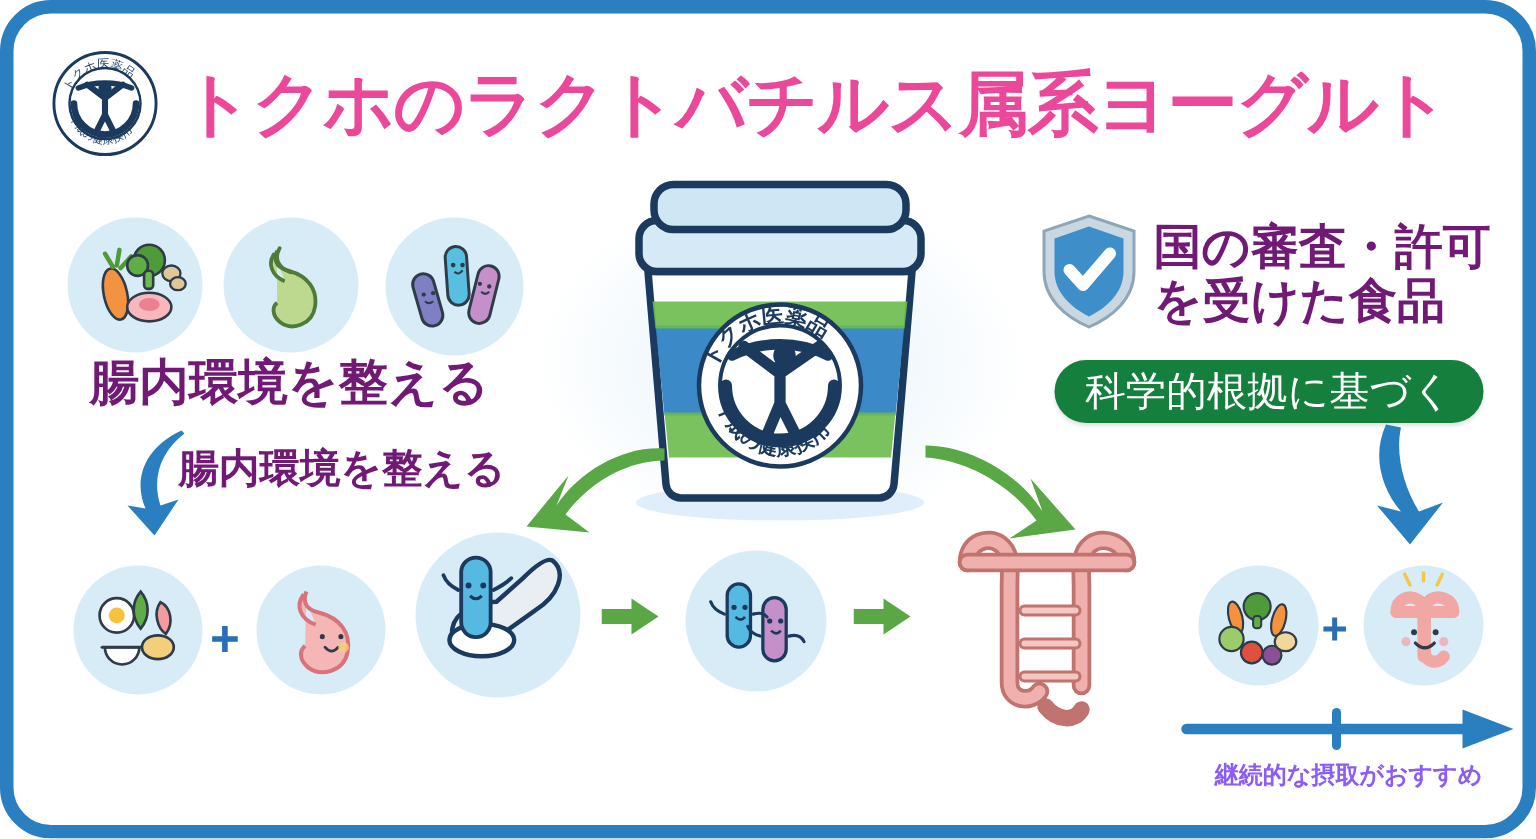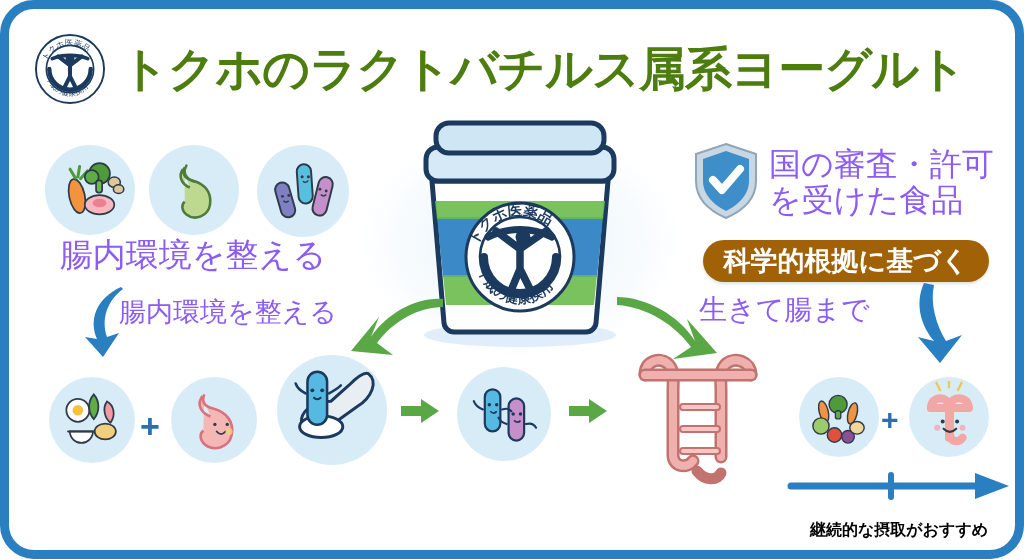--- a/index.html
+++ b/index.html
@@ -16,51 +16,51 @@
     border: 9px solid #2a7fc1;
     border-radius: 34px;
     overflow: hidden;
   }
   .abs { position: absolute; }
 
   
   #title-bar { left: 24px; top: 18px; width: 960px; height: 84px; display: flex; align-items: center; gap: 14px; }
   #seal-small { width: 74px; height: 74px; flex: 0 0 74px; }
   #title-text {
-    font-size: 47px; font-weight: bold; color: #4d7c0f;
+    font-size: 47px; font-weight: bold; color: #ec4899;
     letter-spacing: -1px; white-space: nowrap;
     text-shadow: 0 1px 0 rgba(255,255,255,.6);
   }
 
   
   .bubble {
     border-radius: 50%;
     background: #d8ecf8;
     display: flex; align-items: center; justify-content: center;
   }
 
   
   .jp {
-    color: #8b5cf6; font-weight: normal; line-height: 1.12;
+    color: #701a75; font-weight: bold; line-height: 1.12;
     text-align: center; white-space: pre-line;
   }
   #lbl-left-top   { left: 34px;  top: 228px; width: 300px; font-size: 33px; }
   #lbl-left-arrow { left: 110px; top: 288px; width: 250px; font-size: 27px; text-align: left;}
   #lbl-left-bottom{ left: 30px;  top: 452px; width: 270px; font-size: 32px; }
   #lbl-center-bot { left: 425px; top: 482px; width: 220px; font-size: 19px; text-align: left; }
   #lbl-right-top  { left: 760px; top: 138px; width: 230px; font-size: 32px; text-align: left; }
   #lbl-right-arrow{ left: 690px; top: 285px; width: 210px; font-size: 28px; text-align: left; }
-  #lbl-right-bot  { left: 770px; top: 500px; width: 240px; font-size: 16px; color: #000000; font-weight: bold; margin-top: 12px;}
+  #lbl-right-bot  { left: 770px; top: 500px; width: 240px; font-size: 16px; color: #8b5cf6; font-weight: bold;}
 
   
   #badge-science {
     left: 694px; top: 231px; width: 286px; height: 42px;
-    background: #a16207; border-radius: 21px;
+    background: #15803d; border-radius: 21px;
     display: flex; align-items: center; justify-content: center;
-    color: #ffffff; font-size: 27px; font-weight: bold;
+    color: #ffffff; font-size: 27px; font-weight: normal;
     box-shadow: 0 2px 3px rgba(0,0,0,.12);
   }
 
   
   #b-veg-meat { left: 36px;  top: 136px; width: 90px; height: 90px; }
   #b-stomach  { left: 140px; top: 136px; width: 90px; height: 90px; }
   #b-bacteria3{ left: 248px; top: 136px; width: 92px; height: 92px; }
 
   
   #b-meal     { left: 40px;  top: 368px; width: 86px; height: 86px; }
@@ -286,21 +286,20 @@
 
   <svg id="shield" class="abs" viewBox="0 0 68 80">
     <path d="M34 3 L64 13 V40 C64 58 50 70 34 77 C18 70 4 58 4 40 V13 Z" fill="#c9d7e2" stroke="#8ea6b8" stroke-width="2"></path>
     <path d="M34 10 L57 18 V40 C57 54 46 64 34 70 C22 64 11 54 11 40 V18 Z" fill="#3e8ec9"></path>
     <path d="M21 39 L30 49 L48 28" fill="none" stroke="#ffffff" stroke-width="8" stroke-linecap="round" stroke-linejoin="round"></path>
   </svg>
   <div id="lbl-right-top" class="abs jp">国の審査・許可
 を受けた食品</div>
   <div id="badge-science" class="abs">科学的根拠に基づく</div>
 
-  <div id="lbl-right-arrow" class="abs jp">生きて腸まで</div>
   <svg id="arrow-blue-right" class="abs" viewBox="0 0 72 88">
     <path d="M20 4 C10 26 18 48 30 62 L14 58 L36 84 L58 56 L42 62 C32 46 26 24 30 6 Z" fill="#2a7fc1"></path>
   </svg>
 
   <div id="b-veggies" class="abs bubble">
     <svg viewBox="0 0 80 80" width="72" height="72">
       <circle cx="39" cy="26" r="10" fill="#4f9b3a" stroke="#2f3b49" stroke-width="1.6"></circle>
       <rect x="36" y="33" width="6" height="9" rx="2.4" fill="#5fae45" stroke="#2f3b49" stroke-width="1.5"></rect>
       <ellipse cx="23" cy="34" rx="5" ry="12" fill="#f3923f" stroke="#2f3b49" stroke-width="1.6" transform="rotate(-14 23 34)"></ellipse>
       <ellipse cx="55" cy="36" rx="5" ry="12" fill="#f3923f" stroke="#2f3b49" stroke-width="1.6" transform="rotate(14 55 36)"></ellipse>

